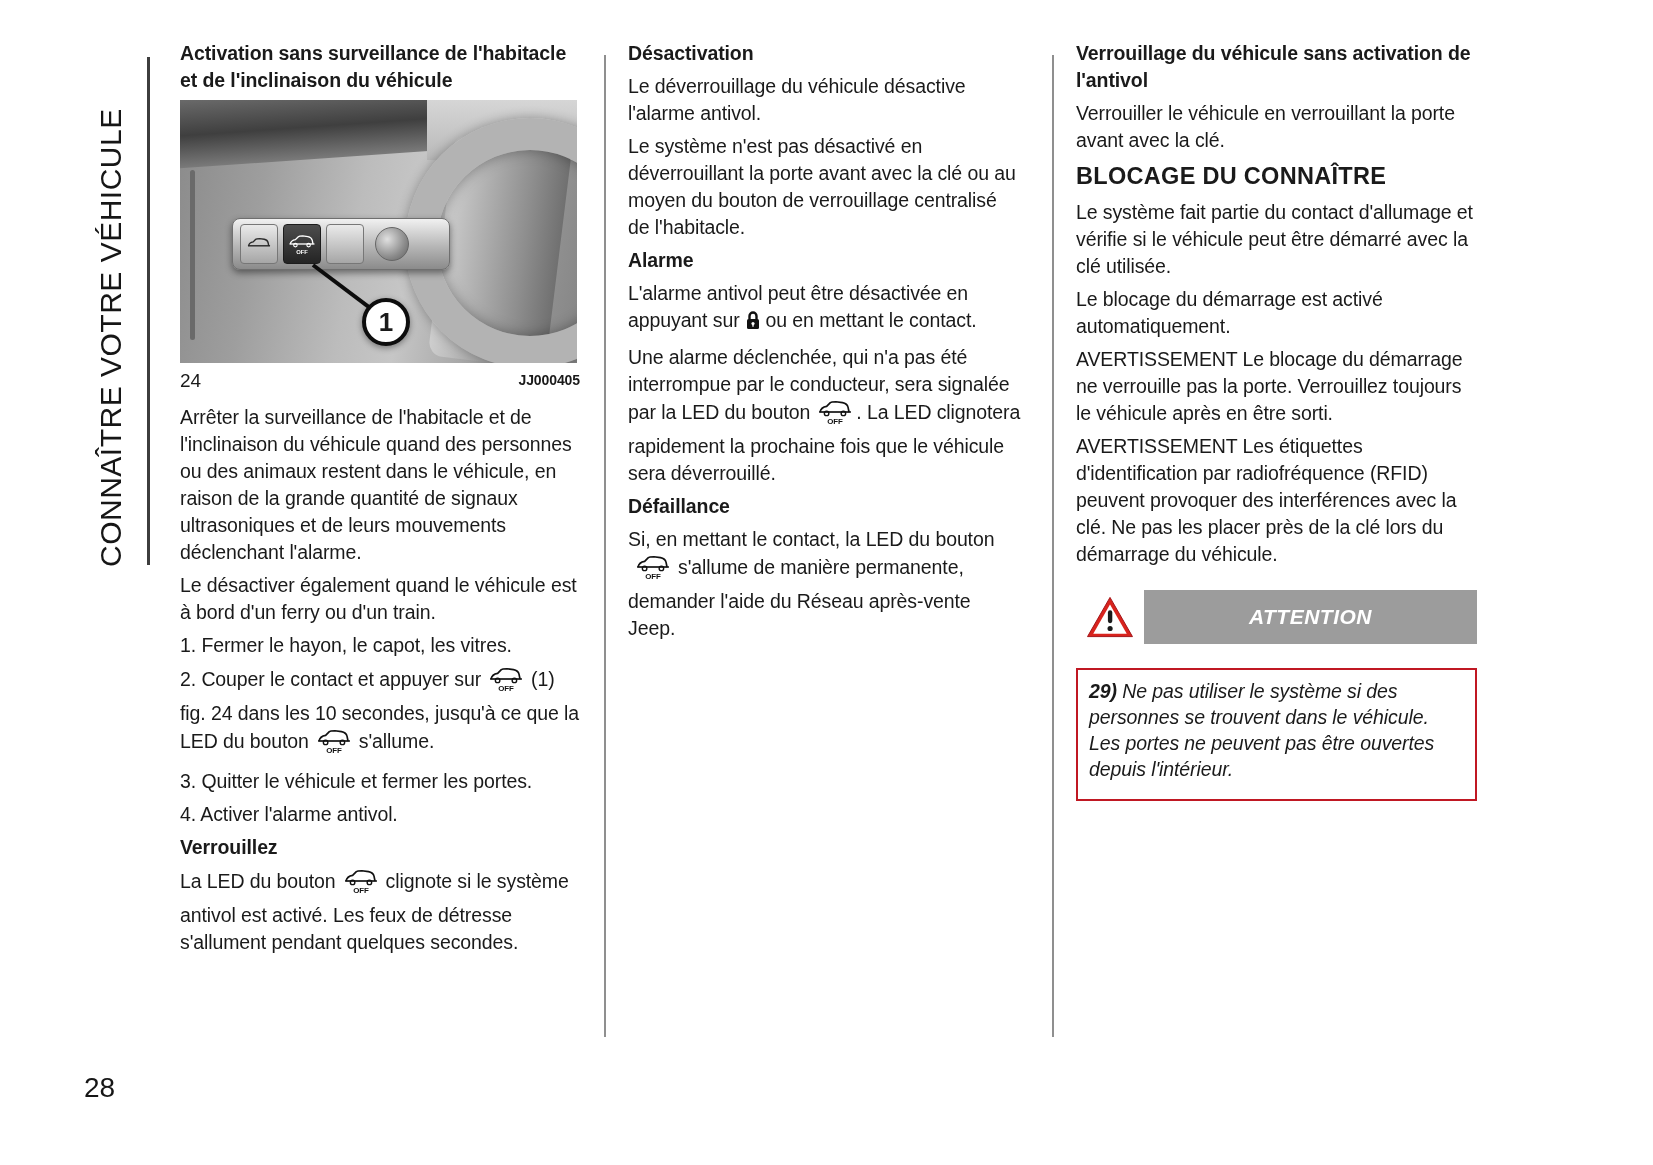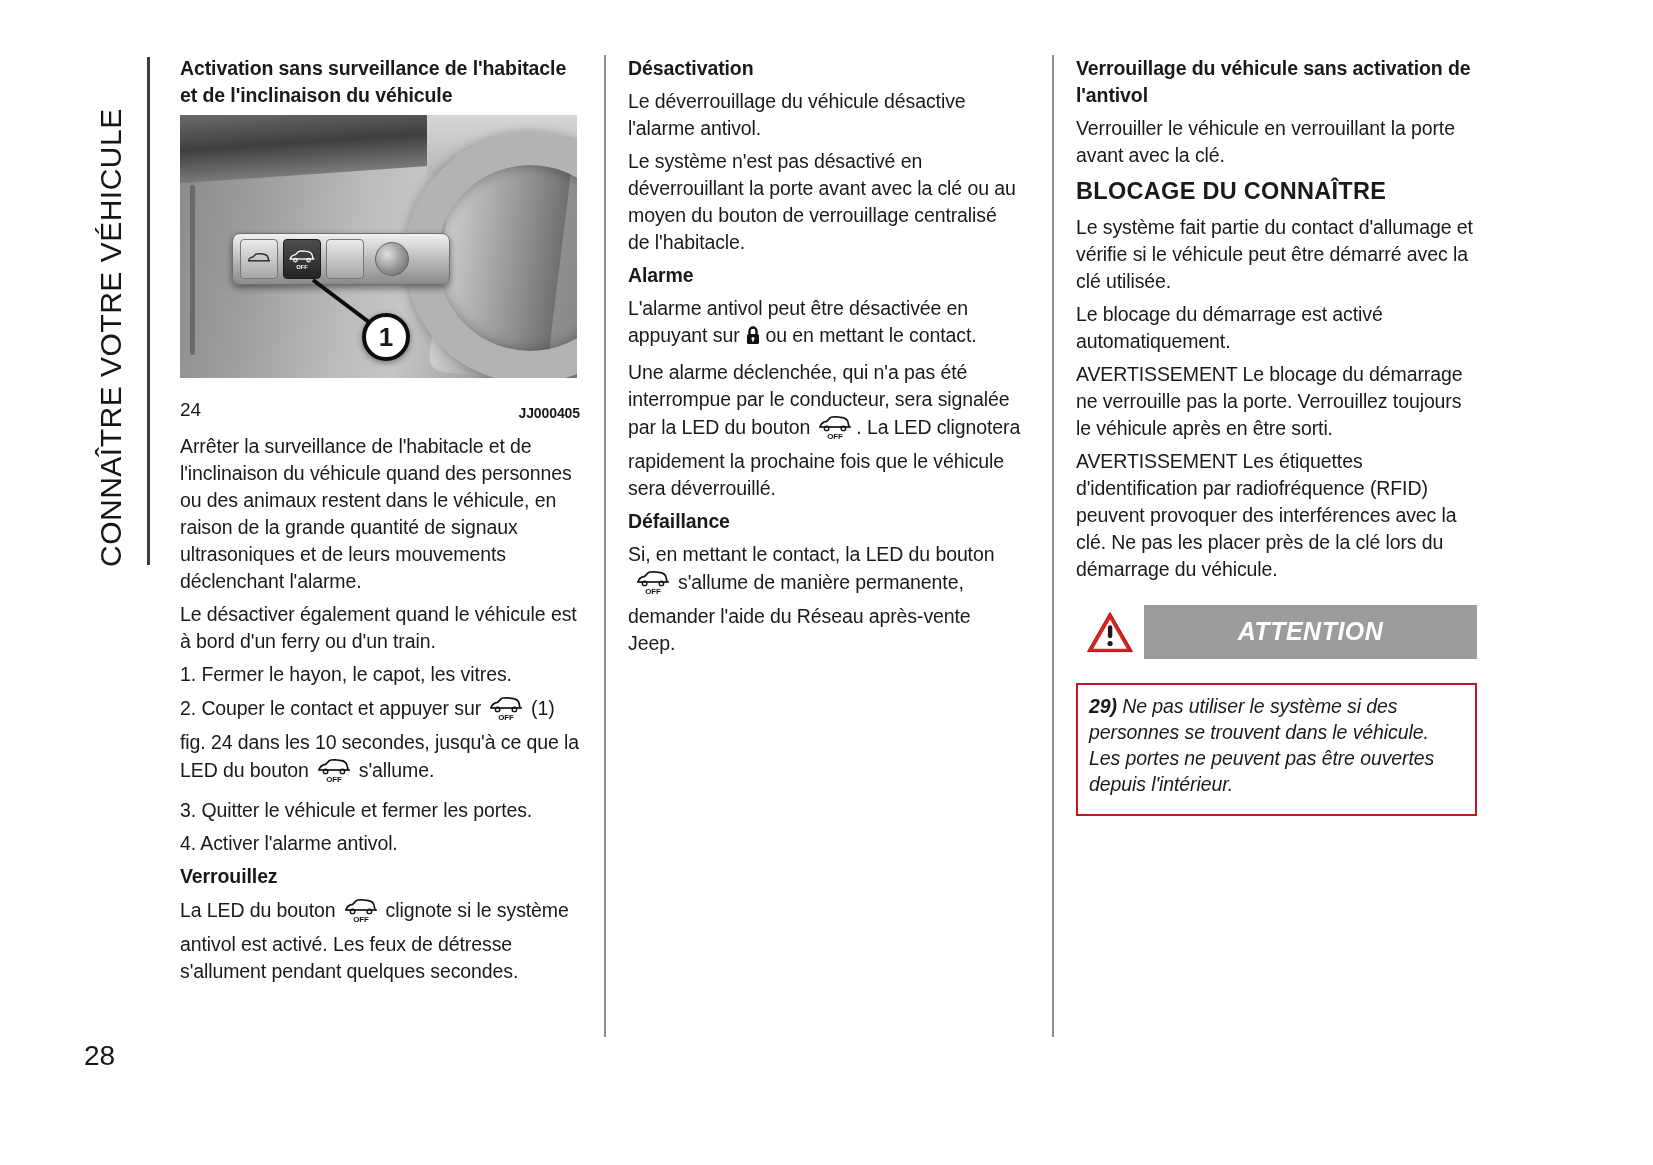--- a/index.html
+++ b/index.html
@@ -7,24 +7,24 @@
   body { font-family:"Liberation Sans", sans-serif; color:#1a1a1a; }
   .page { position:relative; width:1653px; height:1165px; background:#ffffff; overflow:hidden; }
 
   
   .sidebar-title {
     position:absolute; left:94px; top:57px; height:510px;
     writing-mode:vertical-rl; transform:rotate(180deg);
     font-size:30px; letter-spacing:.5px; color:#161616; white-space:nowrap;
   }
   .sidebar-rule { position:absolute; left:147px; top:57px; width:3px; height:508px; background:#3d3d3d; }
-  .page-number { position:absolute; left:84px; top:1040px; font-size:28px; color:#161616; }
-
-  
-  .col { position:absolute; top:55px; font-size:19.5px; line-height:1.385; letter-spacing:-0.1px; }
+  .page-number { position:absolute; left:84px; top:1072px; font-size:28px; color:#161616; }
+
+  
+  .col { position:absolute; top:40px; font-size:19.5px; line-height:1.385; letter-spacing:-0.1px; }
   .col1 { left:180px; width:400px; }
   .col2 { left:628px; width:394px; }
   .col3 { left:1076px; width:401px; }
   .divider { position:absolute; top:55px; width:2px; height:982px; background:#8f8f8f; }
   .div1 { left:604px; }
   .div2 { left:1052px; }
 
   .col p { margin:0 0 6px; }
   .h-sect { font-weight:bold; font-size:19.5px; margin:14px 0 5px; }
   .first { margin-top:0 !important; }
@@ -57,29 +57,29 @@
     display:flex; align-items:center; justify-content:center;
     background:linear-gradient(180deg,#eaeaea,#a6a6a6); }
   .pbtn-dark { background:linear-gradient(180deg,#4d4d4d,#242424); border-color:#1c1c1c; }
   .pknob { width:34px; height:34px; border-radius:50%; margin-left:6px; border:1px solid #666;
     background:radial-gradient(circle at 35% 35%, #e0e0e0, #8d8d8d 60%, #5e5e5e); }
   .callout-line { position:absolute; left:133px; top:163px; width:78px; height:4px; background:#0d0d0d;
     transform:rotate(37deg); transform-origin:left center; }
   .callout { position:absolute; left:182px; top:198px; width:48px; height:48px; background:#fff;
     border:4px solid #0d0d0d; border-radius:50%; display:flex; align-items:center; justify-content:center;
     font-size:26px; font-weight:bold; box-shadow:0 2px 6px rgba(0,0,0,.4); }
-  .fig-caption { display:flex; justify-content:space-between; align-items:flex-end; margin-top:19px; }
+  .fig-caption { display:flex; justify-content:space-between; align-items:center; margin-top:5px; }
   .fig-num { font-size:19px; }
   .fig-code { font-size:14px; font-weight:bold; }
 
   
   .attention { display:flex; height:54px; margin-top:22px; background:#9c9c9c; }
   .att-icon-cell { width:68px; background:#ffffff; display:flex; align-items:center; justify-content:center; }
   .att-label { flex:1; display:flex; align-items:center; justify-content:center;
-    color:#ffffff; font-weight:bold; font-style:italic; font-size:25px; letter-spacing:.5px; }
+    color:#ffffff; font-weight:bold; font-style:italic; font-size:21px; letter-spacing:.5px; }
 
   
   .note-box { border:2.5px solid #c01823; padding:8px 11px 10px; margin-top:24px;
     font-style:italic; font-size:19.5px; line-height:1.35; }
   .note-num { font-weight:bold; }
 </style>
 </head>
 <body>
 
 <div class="page">

